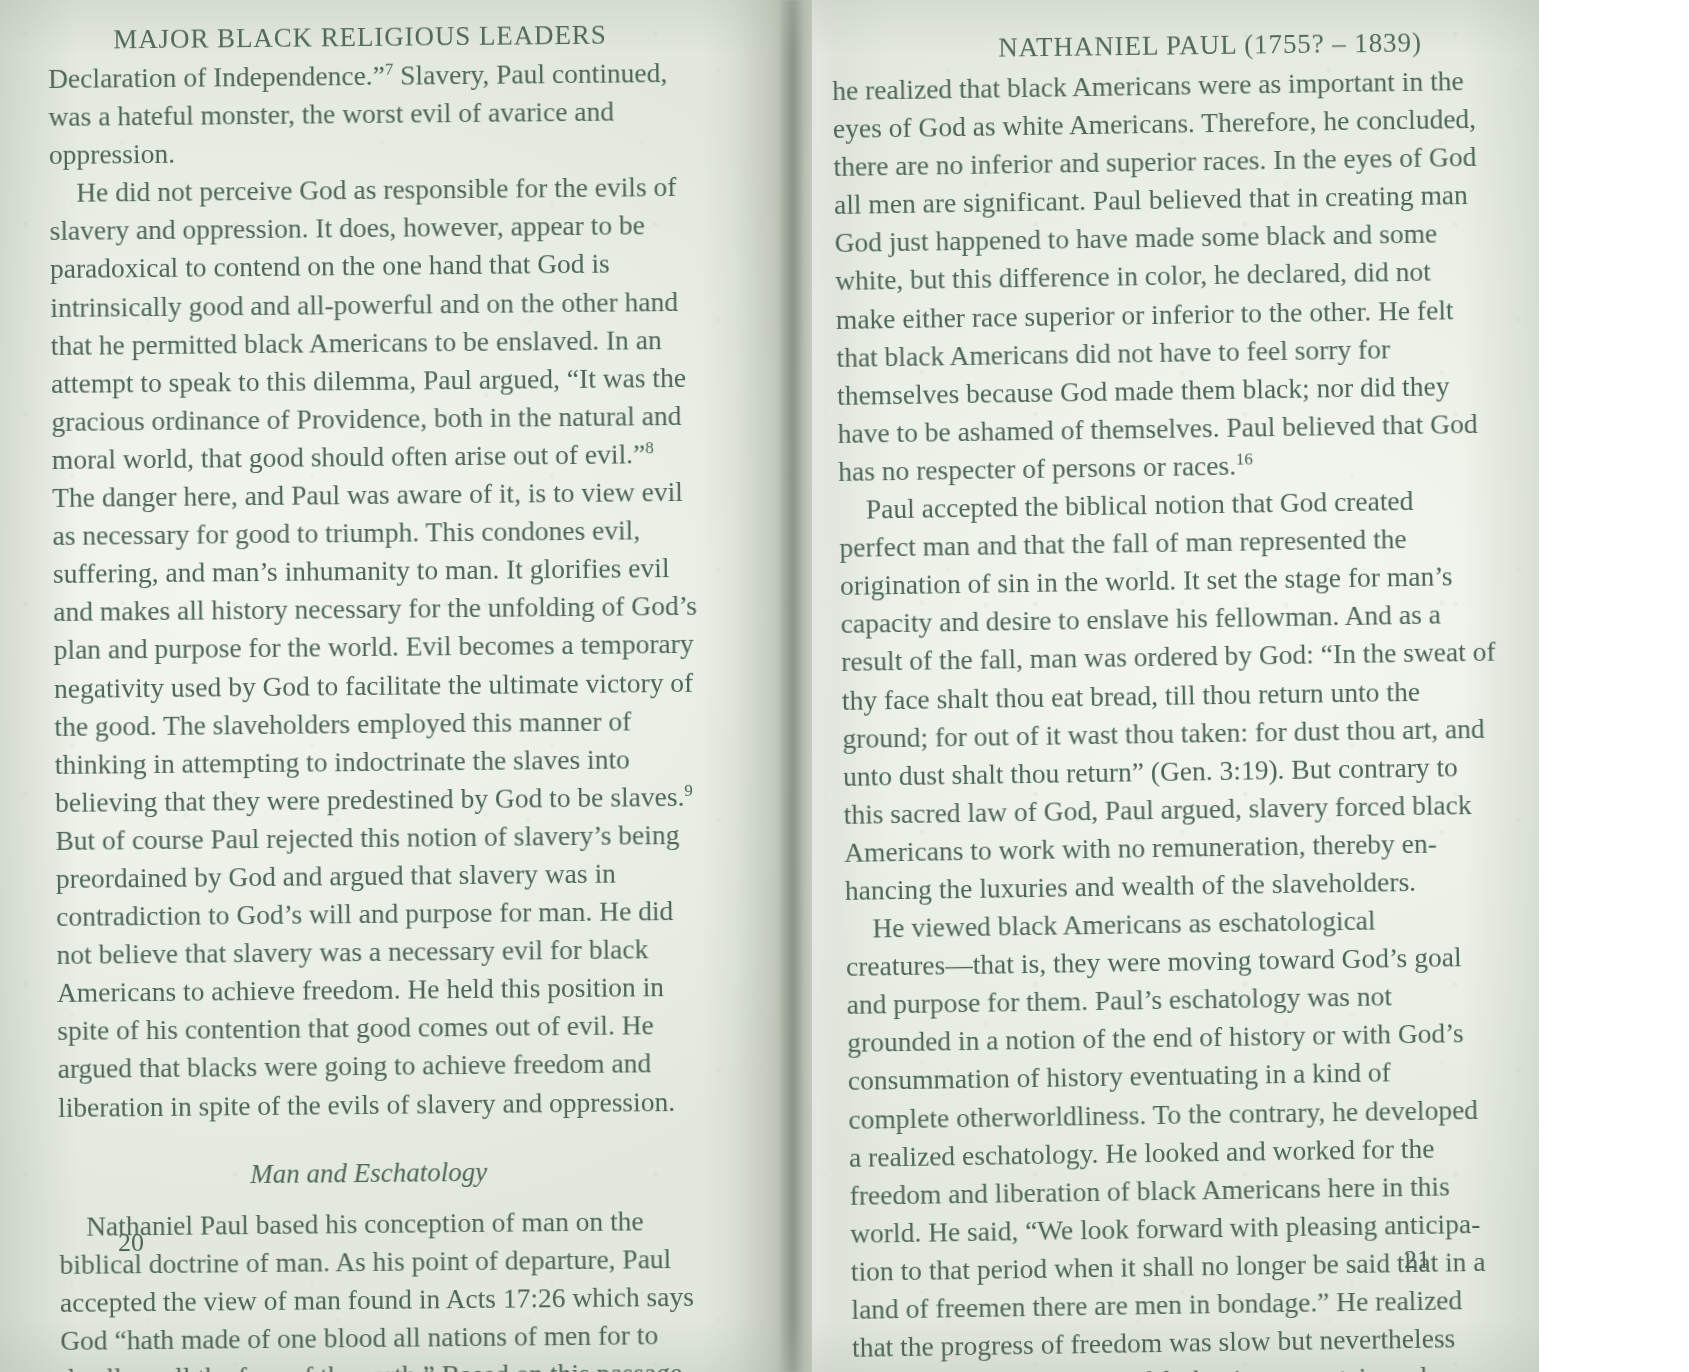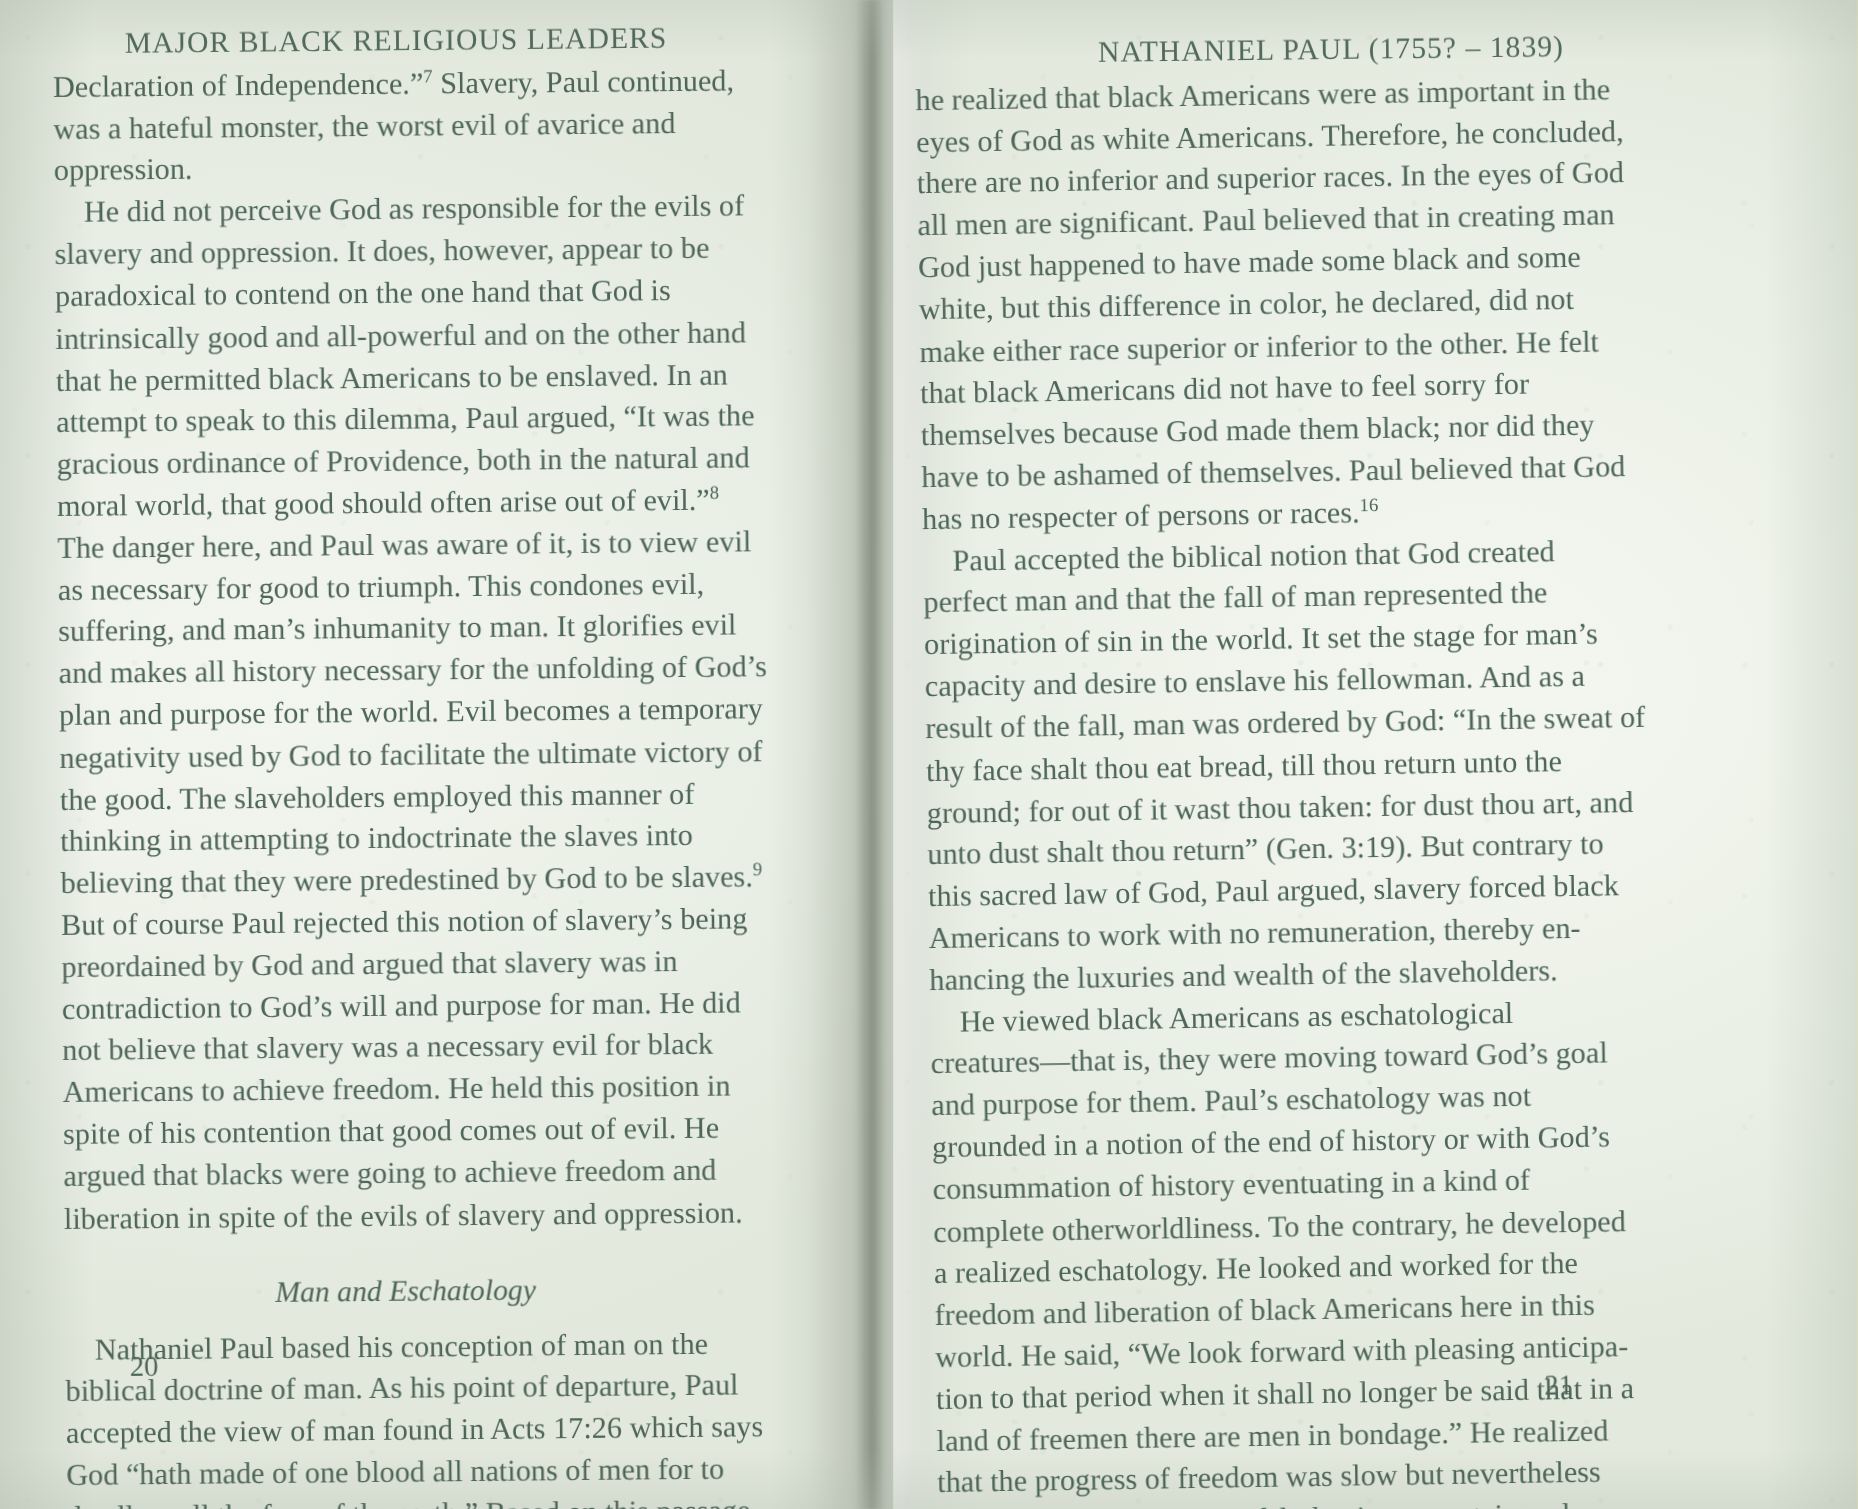--- a/index.html
+++ b/index.html
@@ -3,24 +3,24 @@
 <meta charset="utf-8">
 <style>
   html, body {
     margin: 0;
     padding: 0;
     background: #ffffff;
   }
 
   #scan {
     position: relative;
-    width: 1689px;
+    width: 1539px;
     height: 1372px;
     overflow: hidden;
-    background: #fde047;
+    background: #7dd3fc;
     font-family: "Liberation Serif", "DejaVu Serif", serif;
   }
 
   
   .page-paper {
     position: absolute;
     top: 0;
     bottom: 0;
   }
   .page-paper.left {

